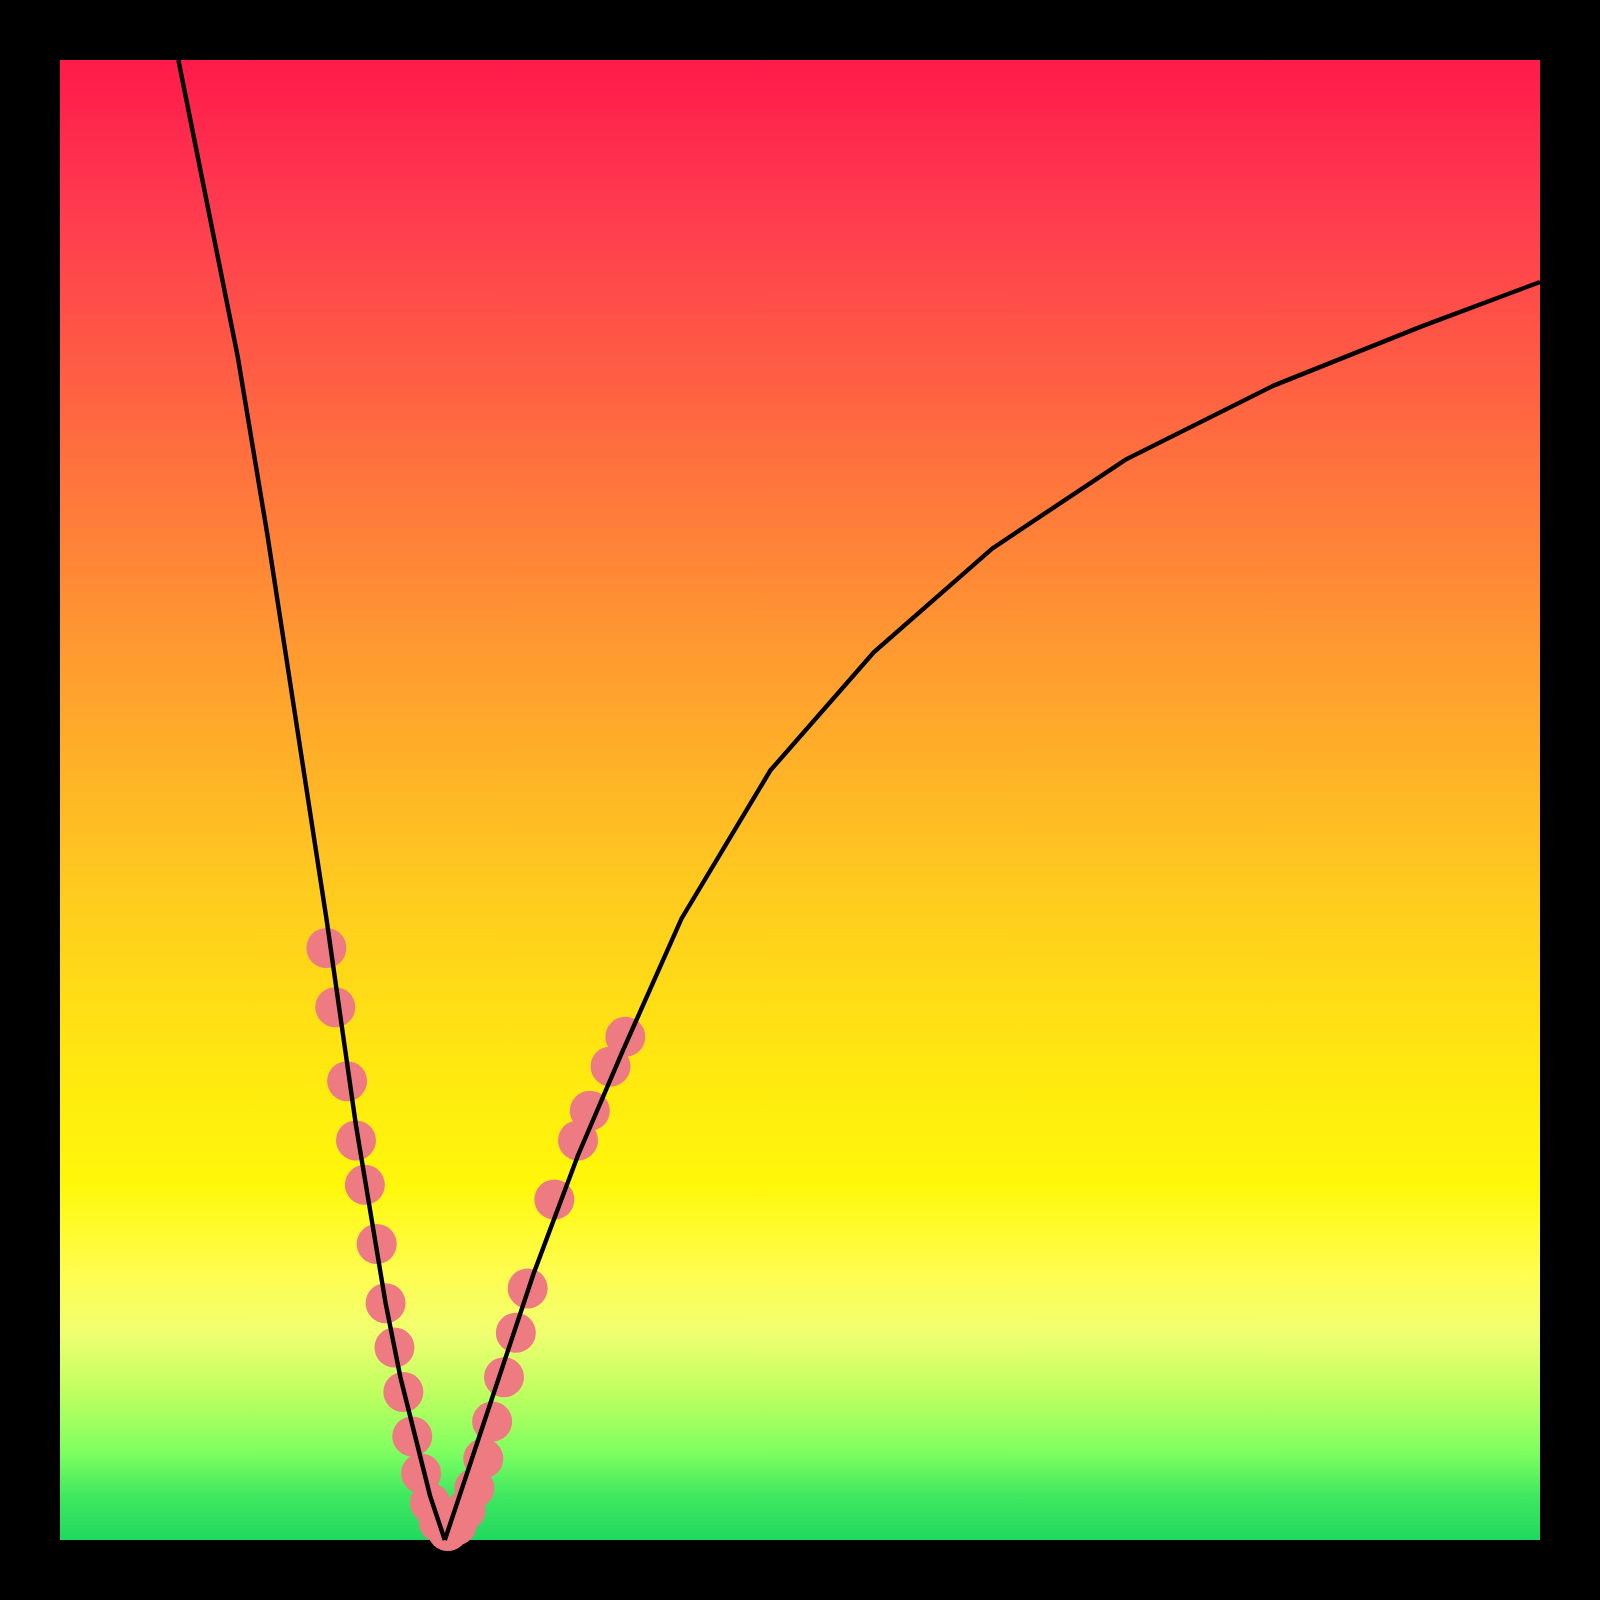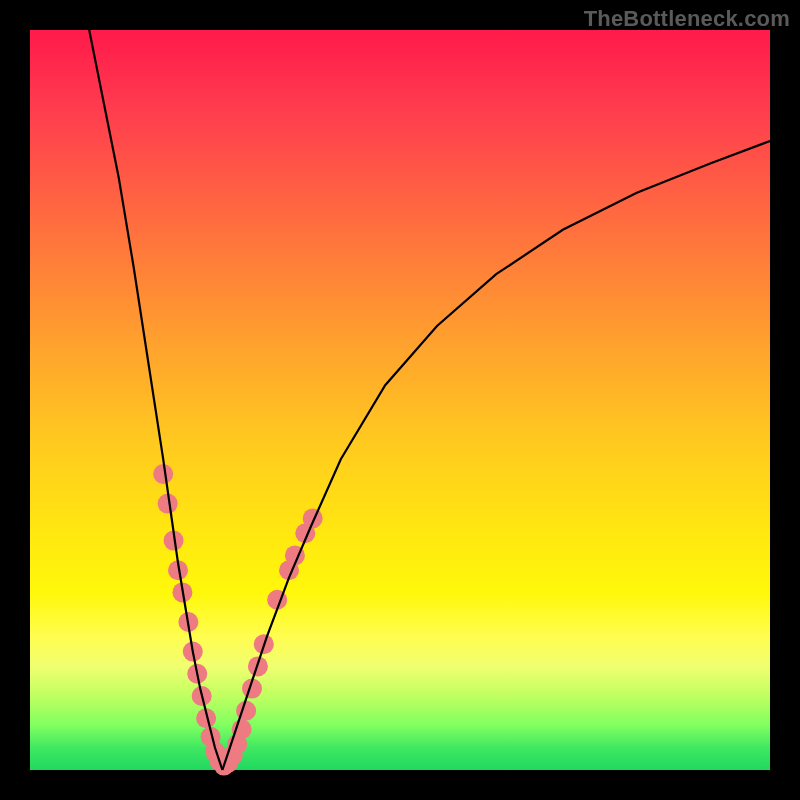--- a/index.html
+++ b/index.html
@@ -83,14 +83,13 @@
           <circle cx="247.16" cy="569.80" r="10" fill="#ee7a82"></circle>
           <circle cx="259.00" cy="540.20" r="10" fill="#ee7a82"></circle>
           <circle cx="264.92" cy="525.40" r="10" fill="#ee7a82"></circle>
           <circle cx="275.28" cy="503.20" r="10" fill="#ee7a82"></circle>
           <circle cx="282.68" cy="488.40" r="10" fill="#ee7a82"></circle>
         </g>
       <path id="curve-left" fill="none" stroke="#000" stroke-width="2.2" d="M59.20 0.00 L74.00 74.00 L88.80 148.00 L103.60 236.80 L118.40 333.00 L133.20 429.20 L140.60 481.00 L148.00 532.80 L155.40 577.20 L162.80 621.60 L170.20 658.60 L177.60 688.20 L185.00 717.80 L192.40 740.00 "></path>
       <path id="curve-right" fill="none" stroke="#000" stroke-width="2.2" d="M192.40 740.00 L199.80 717.80 L207.20 695.60 L222.00 651.20 L236.80 606.80 L259.00 547.60 L281.20 495.80 L310.80 429.20 L355.20 355.20 L407.00 296.00 L466.20 244.20 L532.80 199.80 L606.80 162.80 L680.80 133.20 L740.00 111.00 "></path>
     </svg>
   </div>
-  <div class="watermark">TheBottleneck.com</div>
 </div>
 
 </body></html>

